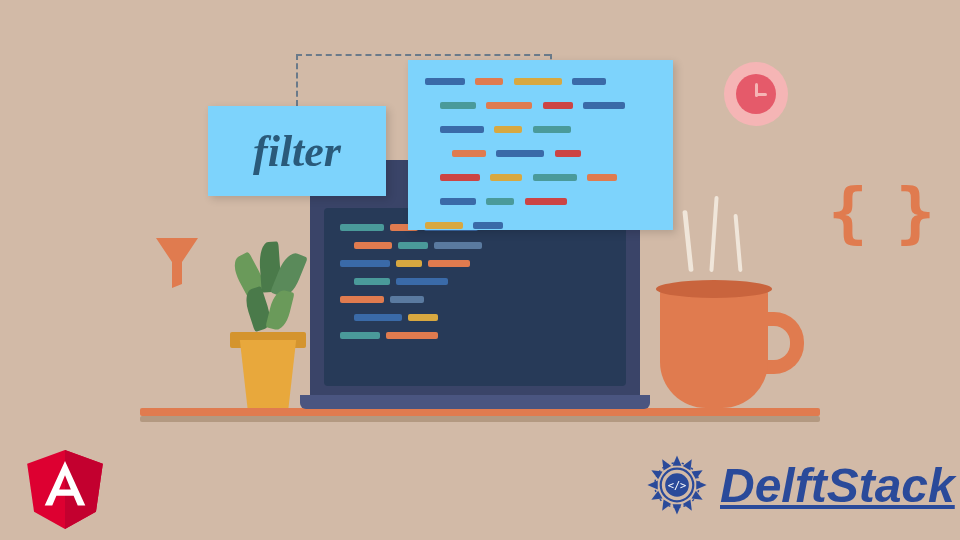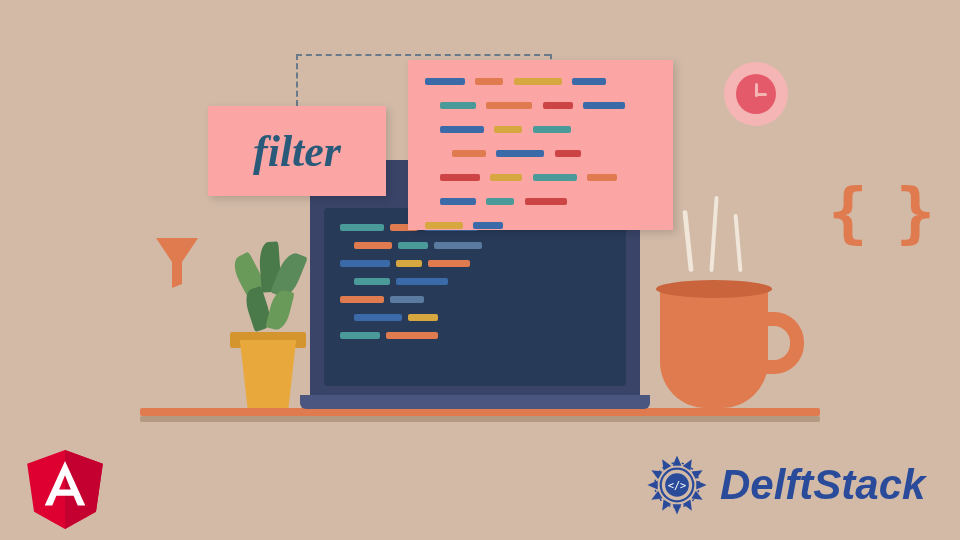--- a/index.html
+++ b/index.html
@@ -56,21 +56,21 @@
     background: #273a58;
     border-radius: 4px;
   }
   .code-line {
     position: absolute;
     height: 7px;
     border-radius: 2px;
   }
   .white-card {
     position: absolute;
-    background: #fca5a5;
+    background: #7dd3fc;
     box-shadow: 3px 3px 8px rgba(0,0,0,0.15);
   }
   .filter-card {
     left: 208px;
     top: 106px;
     width: 178px;
     height: 90px;
     display: flex;
     align-items: center;
     justify-content: center;
@@ -223,25 +223,26 @@
     top: 448px;
     display: flex;
     align-items: center;
   }
   .delft-mandala {
     width: 74px;
     height: 74px;
     position: relative;
   }
   .delft-text {
-    font-size: 42px;
+    font-size: 48px;
     font-weight: bold;
     color: #2a4a9a;
     margin-left: 6px;
     font-style: italic;
+    text-decoration: underline;
   }
 </style>
 </head>
 <body>
 
 <div class="desk-shadow"></div>
 <div class="desk-surface"></div>
 
 <div class="laptop-screen-outer"></div>
 <div class="laptop-screen-inner">

